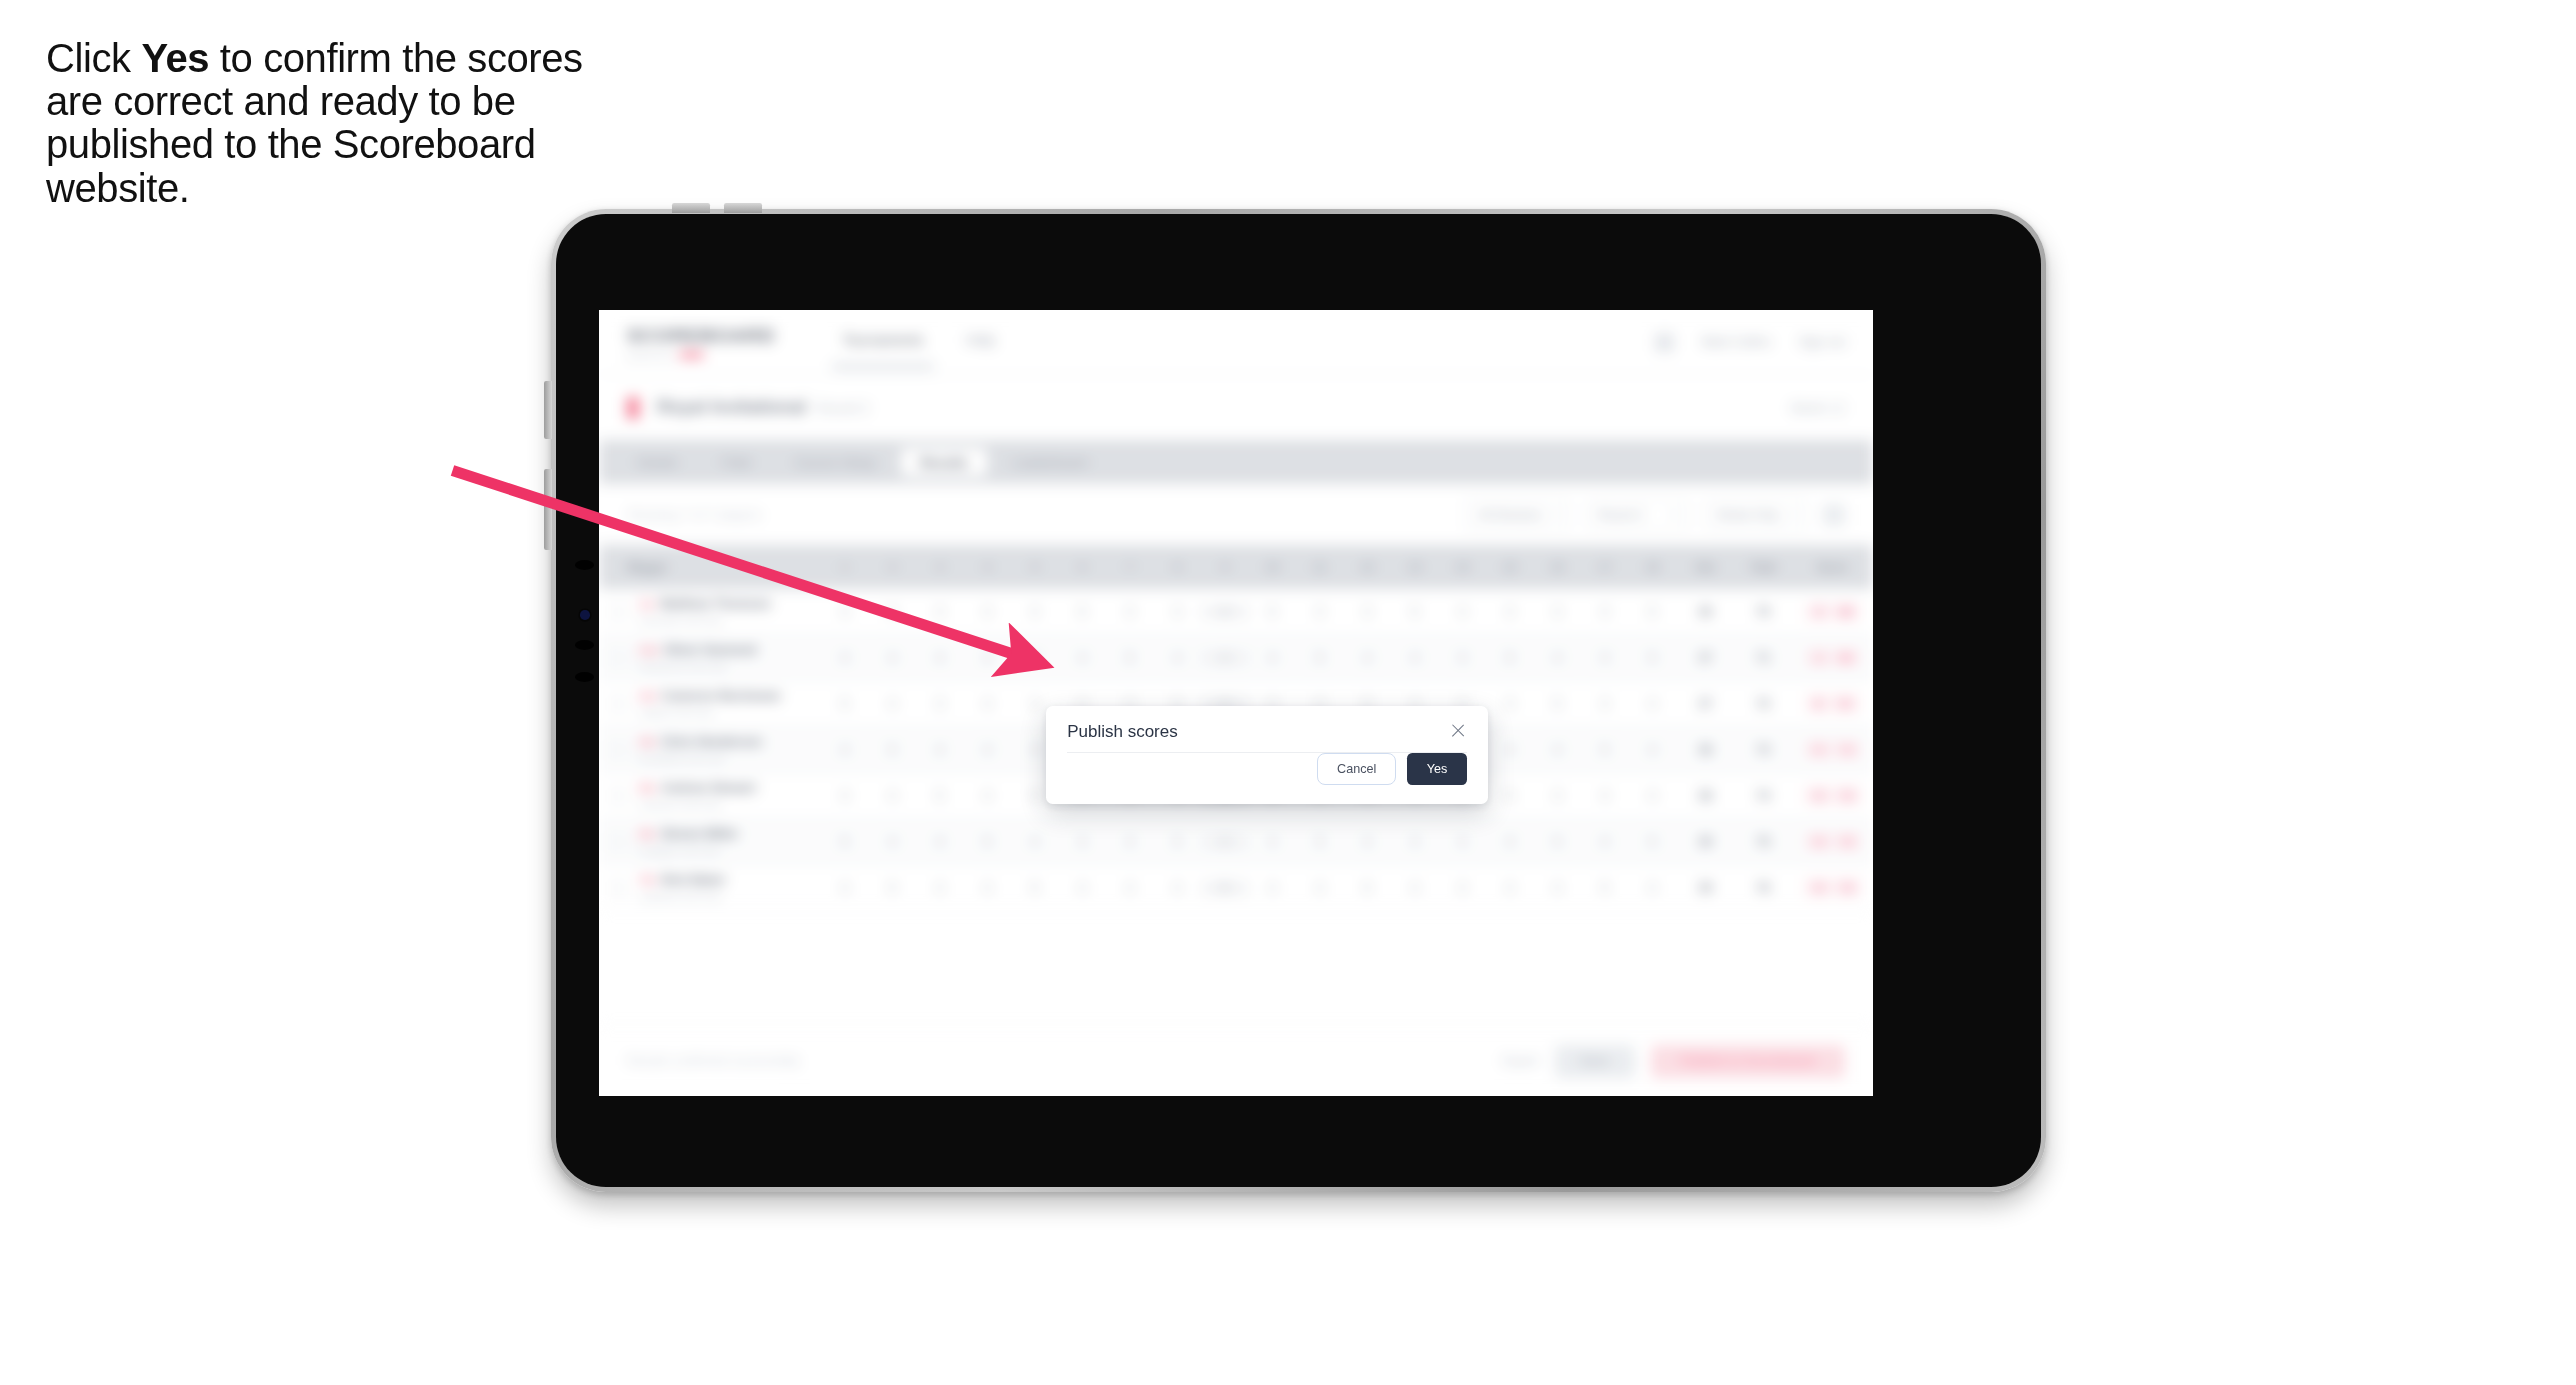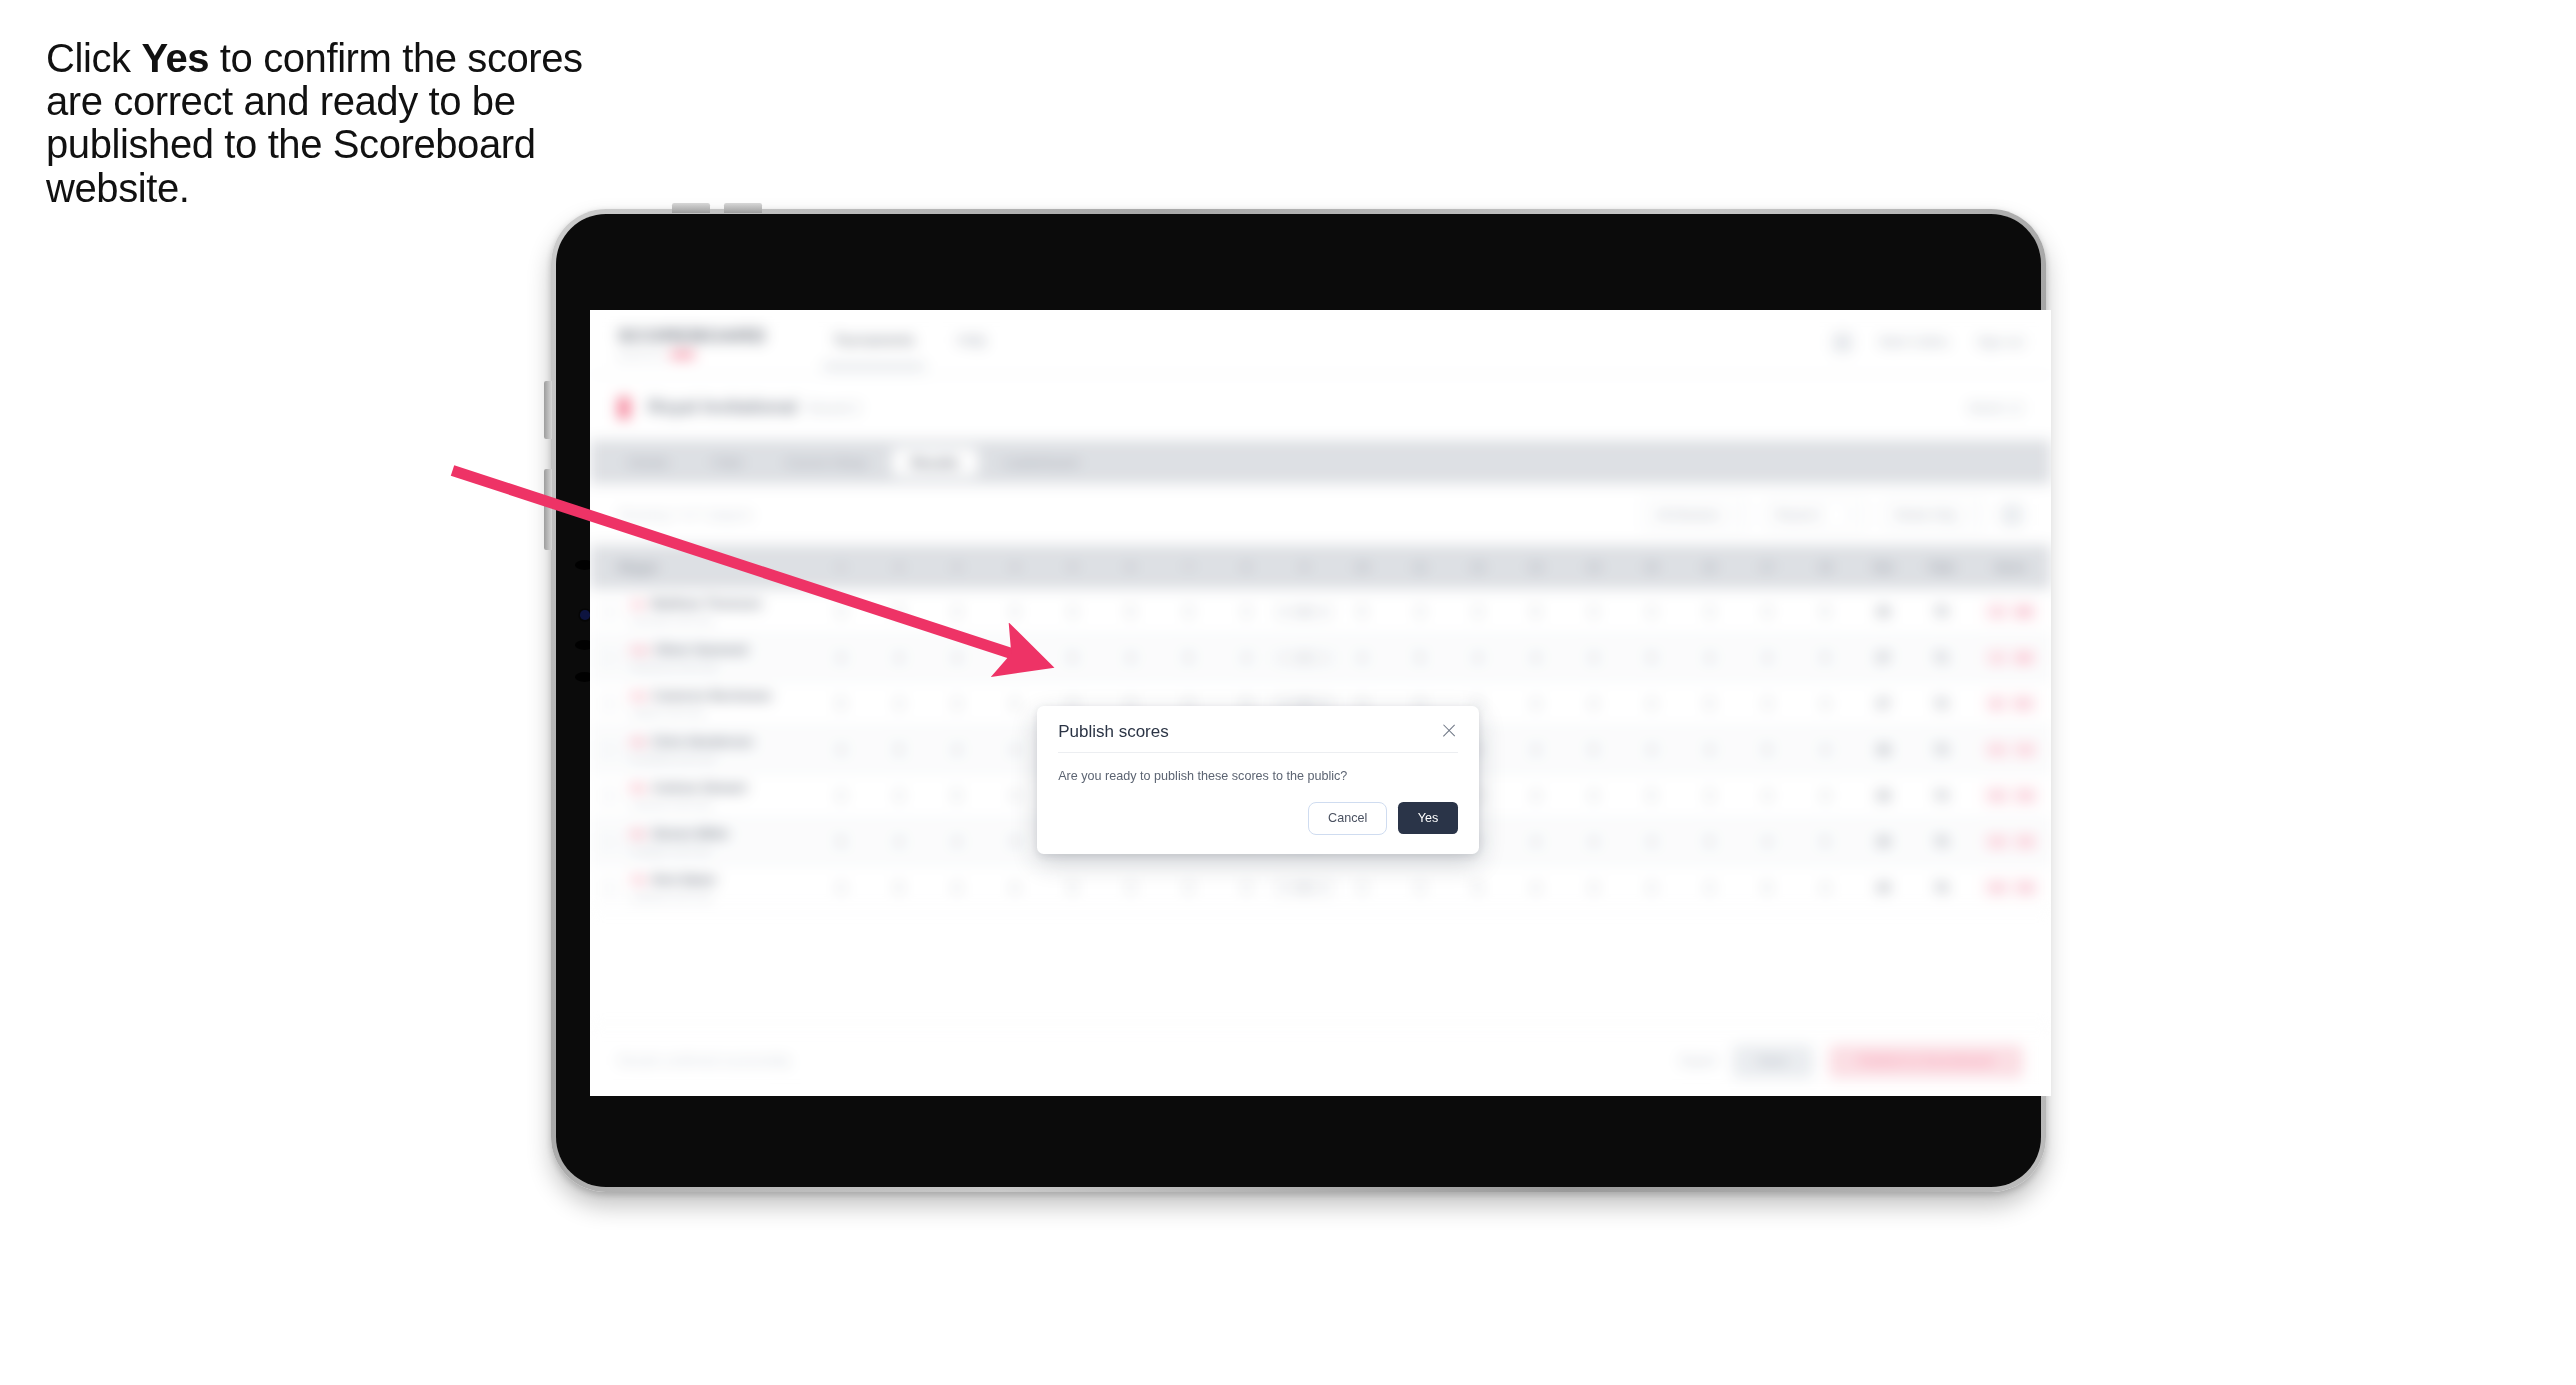--- a/index.html
+++ b/index.html
@@ -110,23 +110,23 @@
     border-radius: 50%;
     opacity: .85;
   }
   .bd1 { top: 346px; }
   .bd2 { top: 426px; }
   .bd3 { top: 458px; }
 
   
   .screen {
     position: absolute;
-    left: 34px;
+    left: 43px;
     top: 96px;
-    width: 1461px;
+    width: 1274px;
     height: 786px;
     background: #ffffff;
     overflow: hidden;
   }
   
   .app {
     position: absolute;
     inset: 0;
     filter: blur(6.7px);
     -webkit-filter: blur(6.7px);
@@ -689,21 +689,20 @@
 
         </div>
 
         <div class="modal-backdrop"></div>
 
         <div class="modal">
           <div class="modal-head">
             <div class="modal-title">Publish scores</div>
             <div class="modal-close"></div>
           </div>
-          <div class="modal-body">Are you ready to publish these scores to the public?</div>
           <div class="modal-foot">
             <button class="btn-cancel">Cancel</button>
             <button class="btn-yes">Yes</button>
           </div>
         </div>
 
       </div>
     </div>
   </div>
 

